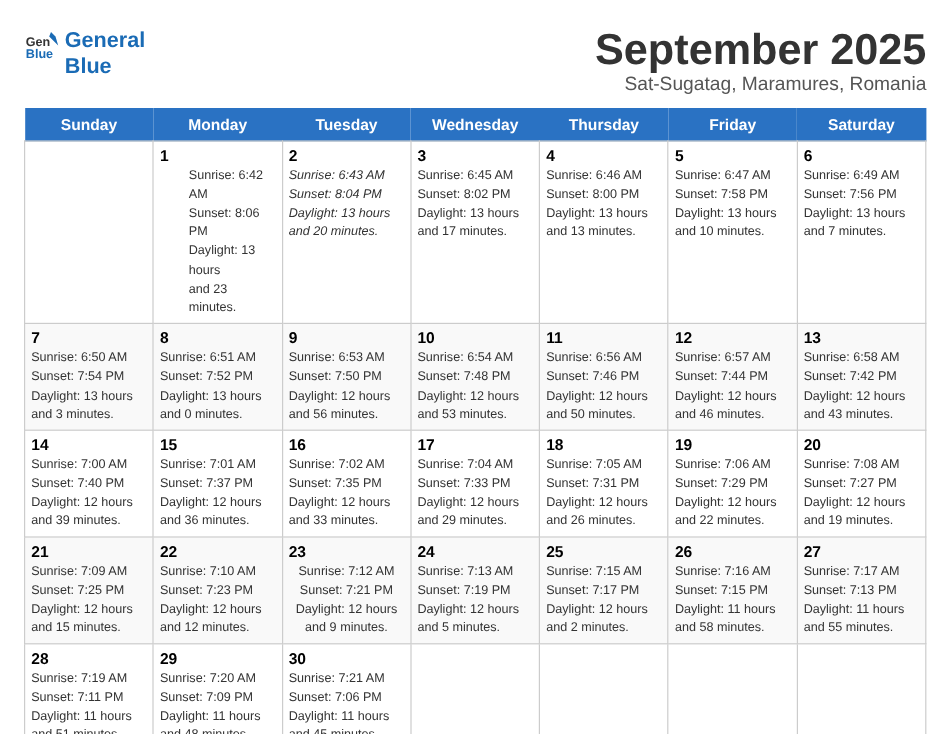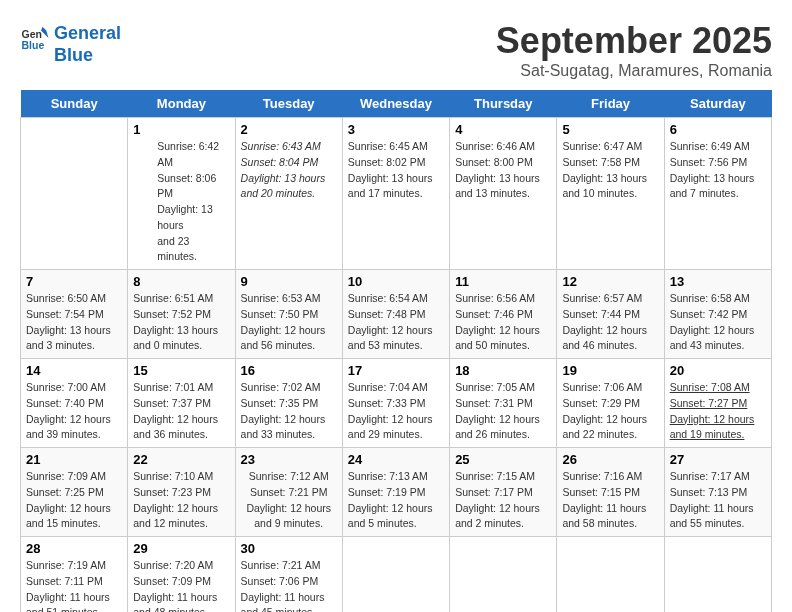--- a/index.html
+++ b/index.html
@@ -257,21 +257,21 @@
         </td>
         <td>
           <span class="day-number">19</span>
           <div class="day-info" style="white-space: pre-line;">Sunrise: 7:06 AM
 Sunset: 7:29 PM
 Daylight: 12 hours
 and 22 minutes.</div>
         </td>
         <td>
           <span class="day-number">20</span>
-          <div class="day-info" style="white-space: pre-line; text-decoration: underline;">Sunrise: 7:08 AM
+          <div class="day-info" style="white-space: pre-line;">Sunrise: 7:08 AM
 Sunset: 7:27 PM
 Daylight: 12 hours
 and 19 minutes.</div>
         </td>
       </tr>
       <tr>
         <td>
           <span class="day-number">21</span>
           <div class="day-info" style="white-space: pre-line;">Sunrise: 7:09 AM
 Sunset: 7:25 PM

